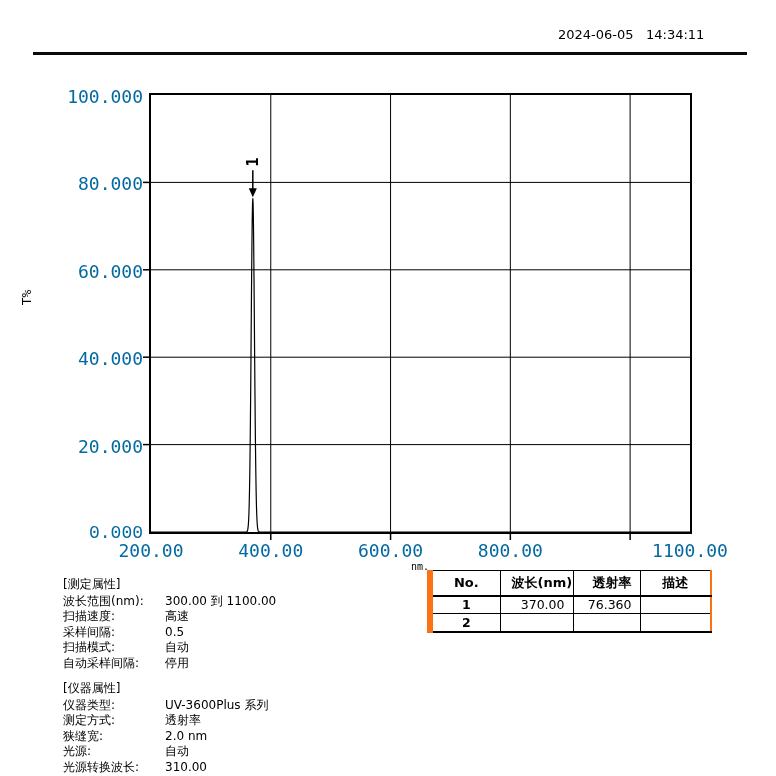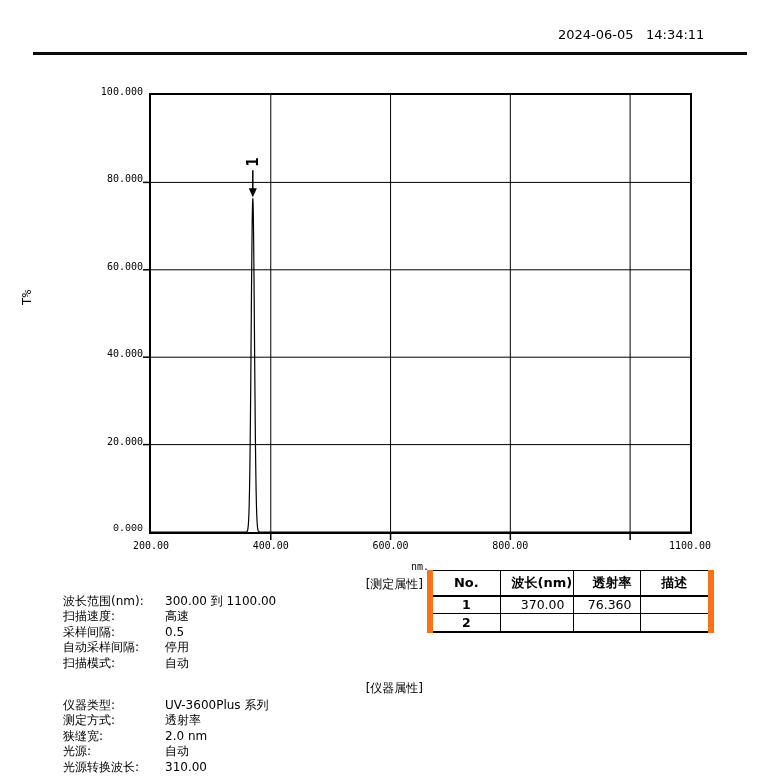--- a/index.html
+++ b/index.html
@@ -25,21 +25,21 @@
   }
 
   
   .plot-frame{
     position:absolute; left:149px; top:93px; width:543px; height:441px;
     border:2px solid #000; box-sizing:border-box; background:#fff;
   }
   .plot-frame svg{ position:absolute; left:0; top:0; overflow:visible; }
   .tick-label{
     position:absolute; font-family:"DejaVu Sans Mono","Liberation Mono",monospace;
-    font-size:10px; color:#000000; white-space:nowrap;
+    font-size:18px; color:#0369a1; white-space:nowrap;
   }
   .ylab{ text-align:right; width:80px; }
   .xlab{ text-align:center; width:90px; }
   .axis-unit-x{
     position:absolute; left:380px; top:561px; width:80px; text-align:center;
     font-family:"DejaVu Sans Mono","Liberation Mono",monospace; font-size:10px;
   }
   .axis-unit-y{
     position:absolute; left:6px; top:290px; width:40px; text-align:center;
     font-family:"DejaVu Sans Mono","Liberation Mono",monospace; font-size:13px;
@@ -65,30 +65,30 @@
   .results th{
     border-top:1px solid #000; border-bottom:2px solid #000;
     font-size:13px; font-weight:bold; height:25px; text-align:center;
   }
   .results td{ font-size:12.5px; height:18px; }
   .results .c0{ width:70px; text-align:center; font-weight:600; }
   .results .c1{ width:73px; text-align:right;padding-left:11px; }
   .results .c2{ width:67px; text-align:right; }
   .results .c3{ width:71px; text-align:center; }
   .results tr :first-child{ border-left:6px solid #f97316; }
-  .results tr :last-child{ border-right:6px solid #f97316; }
+  .results tr :last-child{ border-right:2px solid #f97316; }
   .results tr:last-child td{ border-bottom:2px solid #000; }
 
   
   .props{
     position:absolute; left:63px; width:360px;
     font-size:12px; line-height:15.6px;
     font-family:"DejaVu Sans","Liberation Sans",sans-serif;
   }
-  .props .ptitle{ margin-bottom:1px;text-align:right; }
+  .props .ptitle{ margin-bottom:1px; }
   .props .prow{ white-space:nowrap; }
   .props .plabel{ display:inline-block; width:102px; }
   #measurement-props{ top:577px; }
   #instrument-props{ top:681px; }
 </style>
 </head>
 <body>
 
 <div id="page">
 
@@ -160,22 +160,22 @@
         </tr>
       </tbody>
   </table>
 
   <div class="props" id="measurement-props">
     <div class="ptitle">[测定属性]</div>
     <div id="measurement-items">
         <div class="prow"><span class="plabel">波长范围(nm):</span><span>300.00 到 1100.00</span></div>
         <div class="prow"><span class="plabel">扫描速度:</span><span>高速</span></div>
         <div class="prow"><span class="plabel">采样间隔:</span><span>0.5</span></div>
+        <div class="prow"><span class="plabel">扫描模式:</span><span>自动</span></div>
         <div class="prow"><span class="plabel">自动采样间隔:</span><span>停用</span></div>
-        <div class="prow"><span class="plabel">扫描模式:</span><span>自动</span></div>
       </div>
   </div>
 
   <div class="props" id="instrument-props">
     <div class="ptitle">[仪器属性]</div>
     <div id="instrument-items">
         <div class="prow"><span class="plabel">仪器类型:</span><span>UV-3600Plus 系列</span></div>
         <div class="prow"><span class="plabel">测定方式:</span><span>透射率</span></div>
         <div class="prow"><span class="plabel">狭缝宽:</span><span>2.0 nm</span></div>
         <div class="prow"><span class="plabel">光源:</span><span>自动</span></div>

